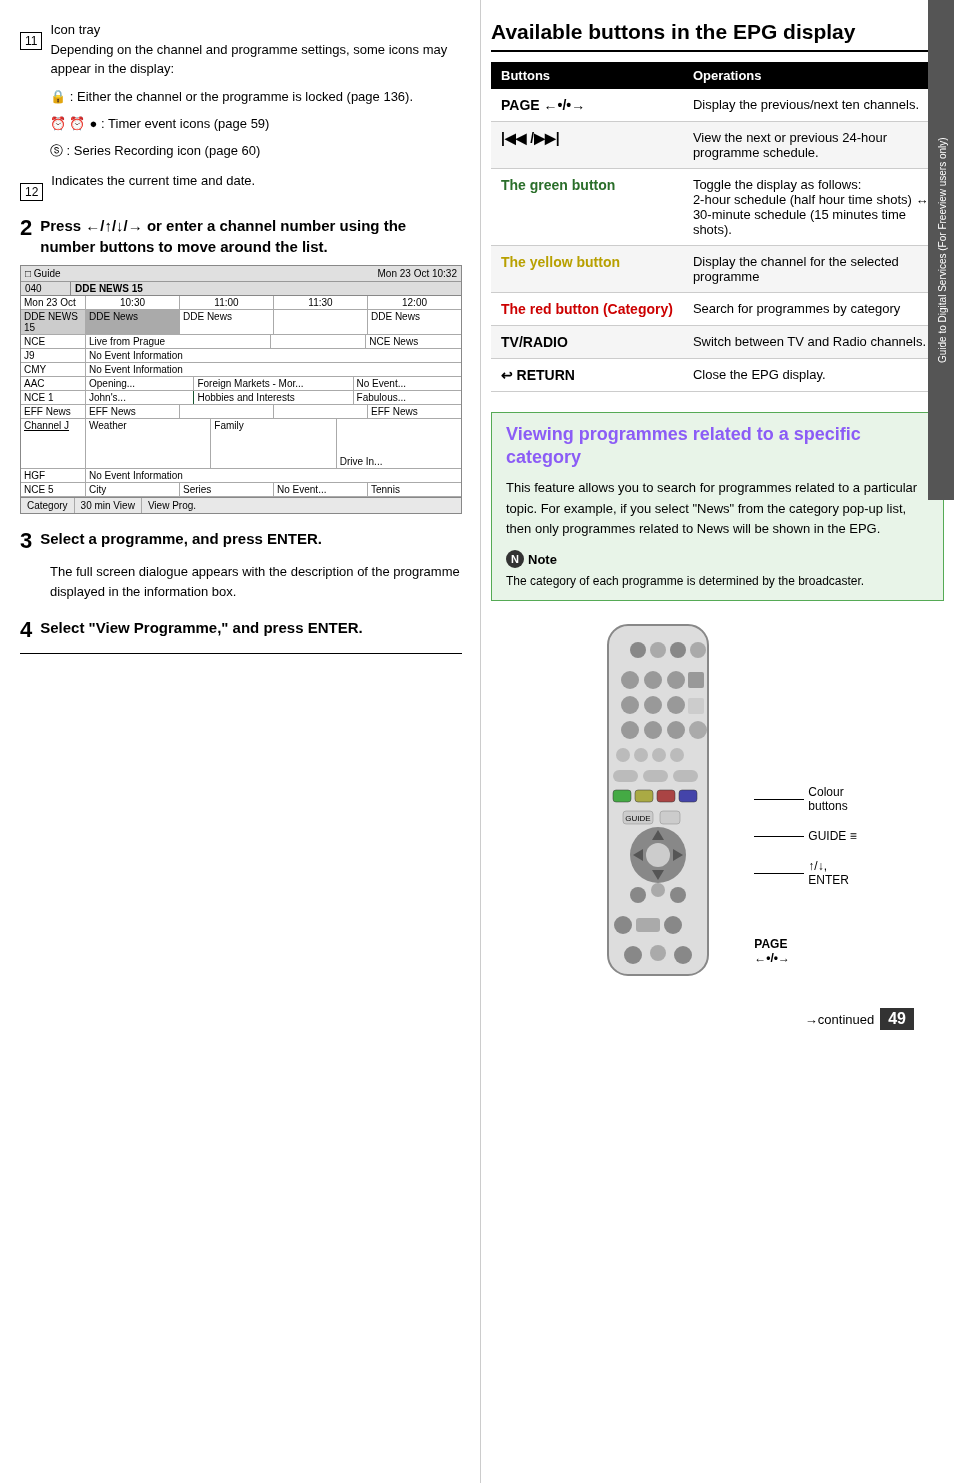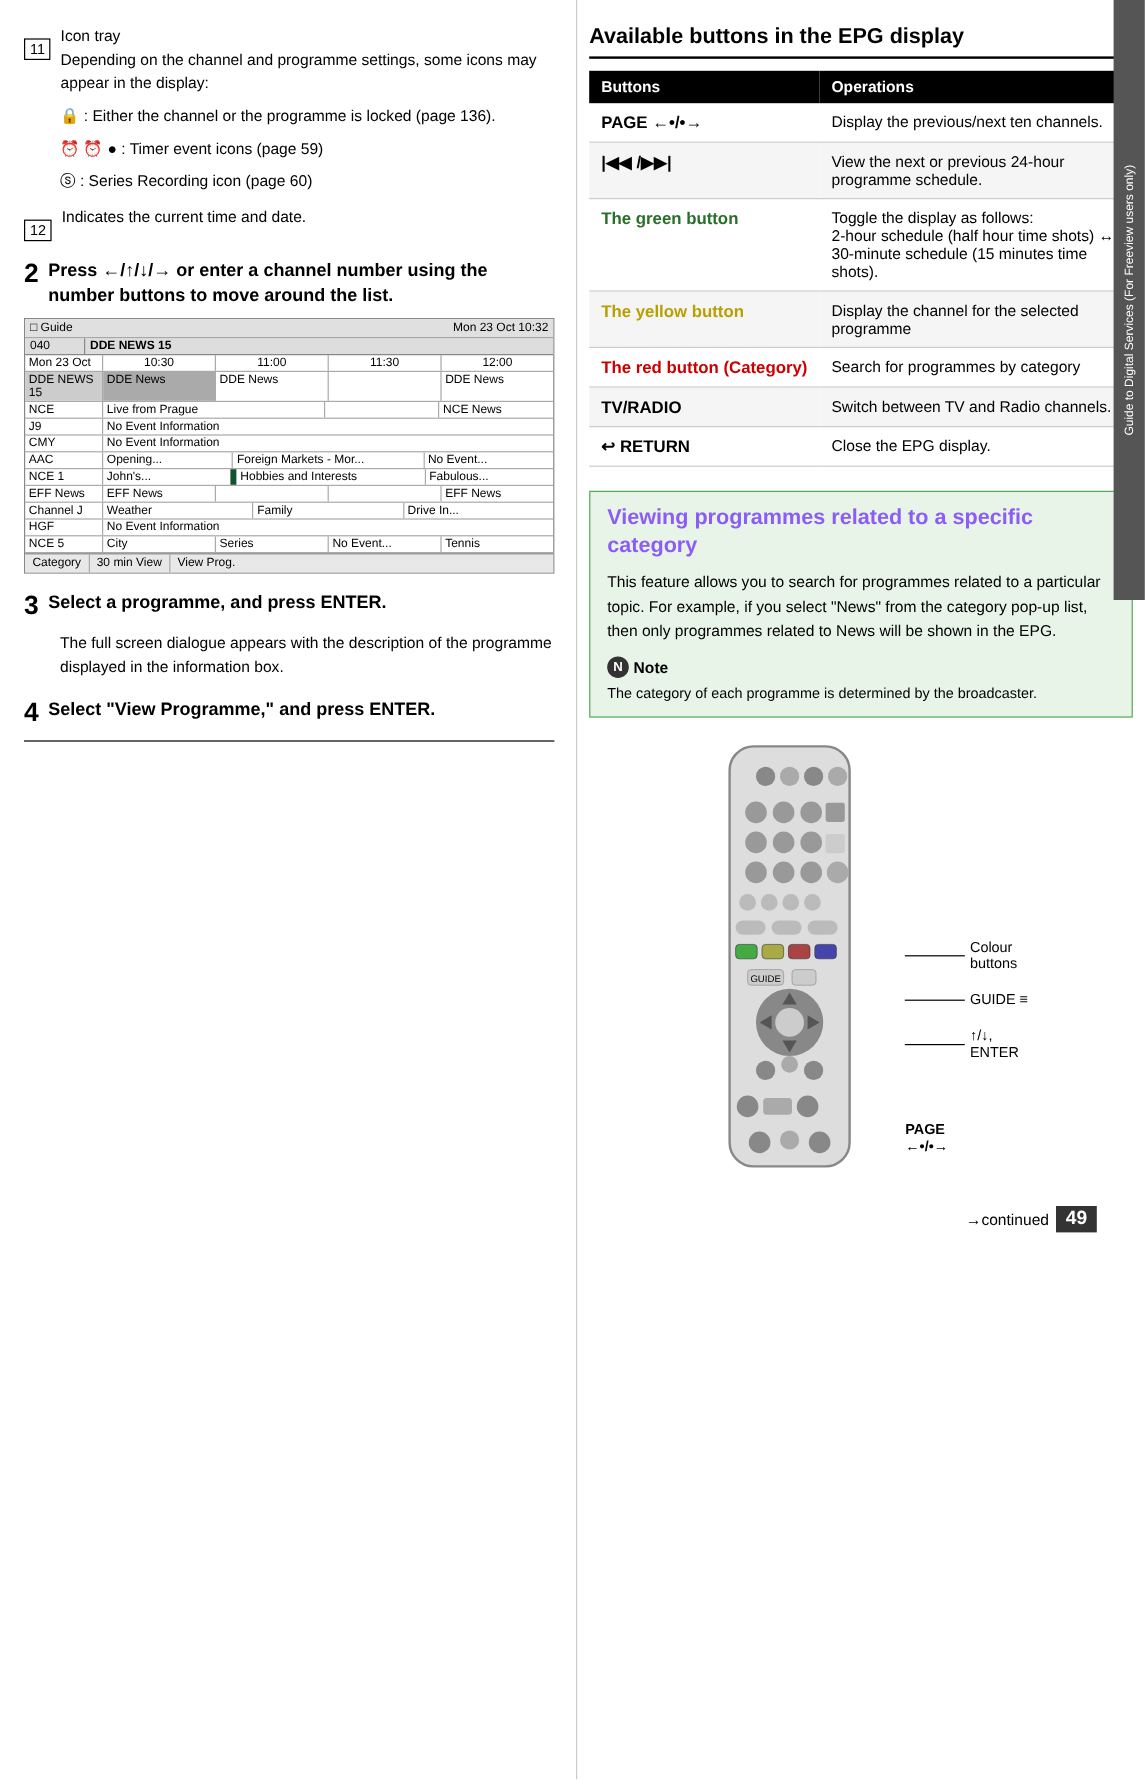--- a/index.html
+++ b/index.html
@@ -100,21 +100,21 @@
     .epg-header {
       background: #e0e0e0;
       display: flex;
       justify-content: space-between;
       padding: 2px 4px;
       border-bottom: 1px solid #999;
     }
 
     
     .right-title {
-      font-size: 18px;
+      font-size: 21px;
       font-weight: bold;
       margin-bottom: 10px;
       border-bottom: 2px solid #000;
       padding-bottom: 6px;
     }
     .buttons-table {
       width: 100%;
       border-collapse: collapse;
       font-size: 13px;
       margin-bottom: 20px;
@@ -292,38 +292,38 @@
 
         <div style="display:flex; border-bottom:1px solid #aaa;">
           <span style="width:65px; border-right:1px solid #aaa; padding:1px 3px;">AAC</span>
           <span style="flex:1; border-right:1px solid #aaa; padding:1px 3px;">Opening...</span>
           <span style="flex:1.5; border-right:1px solid #aaa; padding:1px 3px;">Foreign Markets - Mor...</span>
           <span style="flex:1; padding:1px 3px;">No Event...</span>
         </div>
 
         <div style="display:flex; border-bottom:1px solid #aaa;">
           <span style="width:65px; border-right:1px solid #aaa; padding:1px 3px;">NCE 1</span>
-          <span style="flex:1; border-right:5px solid #14532d; padding:1px 3px;">John's...</span>
+          <span style="flex:1; border-right:1px solid #14532d; padding:1px 3px;">John's...</span>
           <span style="flex:1.5; border-right:1px solid #aaa; padding:1px 3px;">Hobbies and Interests</span>
           <span style="flex:1; padding:1px 3px;">Fabulous...</span>
         </div>
 
         <div style="display:flex; border-bottom:1px solid #aaa;">
           <span style="width:65px; border-right:1px solid #aaa; padding:1px 3px;">EFF News</span>
           <span style="flex:1; border-right:1px solid #aaa; padding:1px 3px;">EFF News</span>
           <span style="flex:1; border-right:1px solid #aaa; padding:1px 3px;"></span>
           <span style="flex:1; border-right:1px solid #aaa; padding:1px 3px;"></span>
           <span style="flex:1; padding:1px 3px;">EFF News</span>
         </div>
 
         <div style="display:flex; border-bottom:1px solid #aaa;">
-          <span style="width:65px; border-right:1px solid #aaa; padding:1px 3px;">Channel J</span>
+          <span style="width:65px; border-right:1px solid #aaa; padding:1px 3px;text-decoration:underline;">Channel J</span>
           <span style="flex:1; border-right:1px solid #aaa; padding:1px 3px;">Weather</span>
           <span style="flex:1; border-right:1px solid #aaa; padding:1px 3px;">Family</span>
-          <span style="flex:1; padding:1px 3px;">Drive In...</span>
+          <span style="flex:1; padding:1px 3px;margin-top:36px;">Drive In...</span>
         </div>
 
         <div style="display:flex; border-bottom:1px solid #aaa;">
           <span style="width:65px; border-right:1px solid #aaa; padding:1px 3px;">HGF</span>
           <span style="flex:1; padding:1px 3px;">No Event Information</span>
         </div>
 
         <div style="display:flex; border-bottom:1px solid #aaa;">
           <span style="width:65px; border-right:1px solid #aaa; padding:1px 3px;">NCE 5</span>
           <span style="flex:1; border-right:1px solid #aaa; padding:1px 3px;">City</span>

